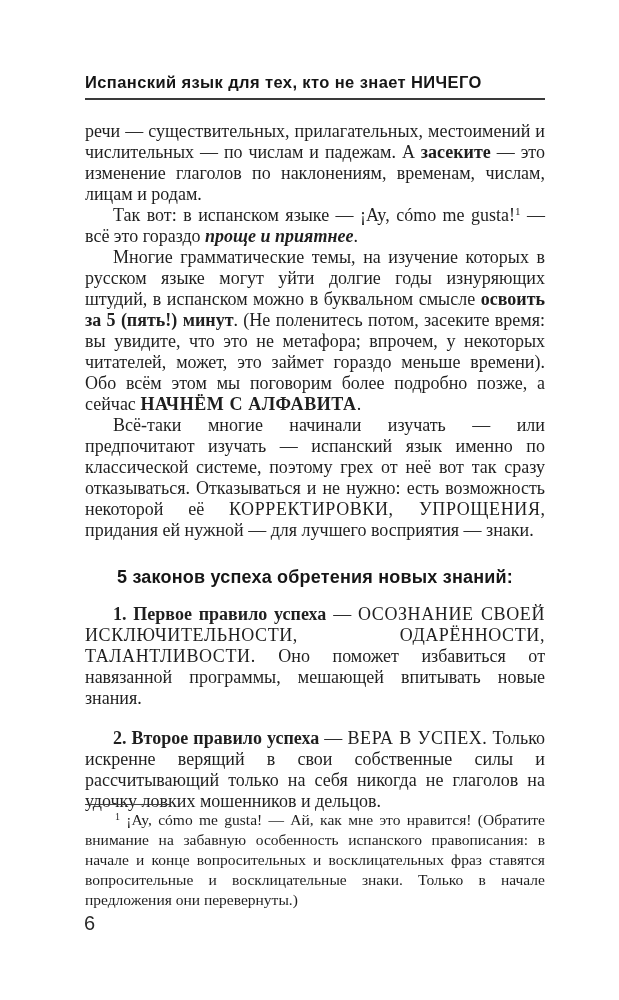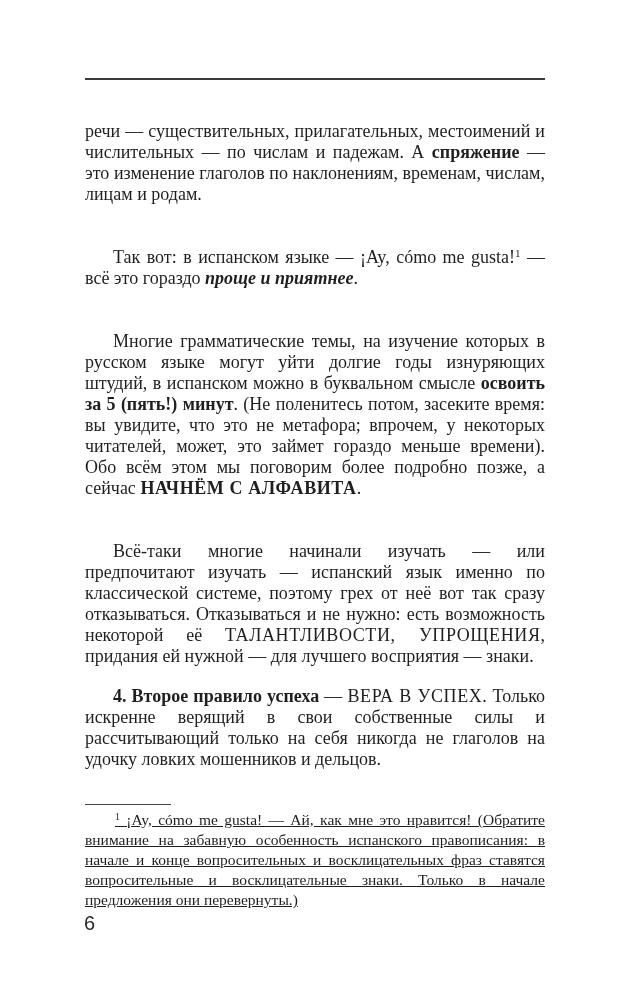--- a/index.html
+++ b/index.html
@@ -45,21 +45,21 @@
     top: 121px;
     width: 460px;
   }
   p.para {
     margin: 0;
     font-size: 18px;
     line-height: 21px;
     text-align: justify;
     color: #1f1f1f;
   }
-  p.para.indent { text-indent: 28px; margin-top: 42px; }
+  p.para.indent { text-indent: 28px; }
   p.para.spaced { margin-top: 19px; }
   .b { font-weight: bold; }
   .i { font-style: italic; }
   .caps { letter-spacing: 0.6px; }
   .sup {
     font-size: 11px;
     vertical-align: 6px;
     line-height: 0;
   }
   .section-heading {
@@ -71,21 +71,20 @@
     text-align: center;
     color: #161616;
     margin: 25px 0 16px 0;
   }
   
   .footnote {
     position: absolute;
     left: 85px;
     top: 804px;
     width: 460px;
-    text-decoration: underline;
   }
   .footnote-rule {
     border: none;
     border-top: 1.5px solid #444444;
     width: 86px;
     margin: 0 0 5px 0;
   }
   .footnote-text {
     margin: 0;
     font-size: 15.5px;
@@ -107,29 +106,32 @@
     font-size: 20px;
     color: #2a2a2a;
   }
 </style>
 </head>
 <body>
 
 <div class="page">
 
   <div class="running-header">
+    <div class="header-title">Испанский язык для тех, кто не знает НИЧЕГО</div>
     <hr class="header-rule">
   </div>
 
   <div class="body-content">
-      <p class="para"><span>речи — существительных, прилагательных, местоимений и числительных — по числам и падежам. А </span><span class="b">спряжение</span><span> — это изменение глаголов по наклонениям, временам, числам, лицам и родам.</span></p>
+      <p class="para"><span>речи — существительных, прилагательных, местоимений и числительных — по числам и падежам. А </span><span class="b">засеките</span><span> — это изменение глаголов по наклонениям, временам, числам, лицам и родам.</span></p>
       <p class="para indent"><span>Так вот: в испанском языке — ¡Ay, cómo me gusta!</span><span class="sup">1</span><span> — всё это гораздо </span><span class="b i">проще и приятнее</span><span>.</span></p>
       <p class="para indent"><span>Многие грамматические темы, на изучение которых в русском языке могут уйти долгие годы изнуряющих штудий, в испанском можно в буквальном смысле </span><span class="b">освоить за 5 (пять!) минут</span><span>. (Не поленитесь потом, засеките время: вы увидите, что это не метафора; впрочем, у некоторых читателей, может, это займет гораздо меньше времени). Обо всём этом мы поговорим более подробно позже, а сейчас </span><span class="b caps">НАЧНЁМ С АЛФАВИТА</span><span>.</span></p>
-      <p class="para indent"><span>Всё-таки многие начинали изучать — или предпочитают изучать — испанский язык именно по классической системе, поэтому грех от неё вот так сразу отказываться. Отказываться и не нужно: есть возможность некоторой её </span><span class="caps">ТАЛАНТЛИВОСТИ, УПРОЩЕНИЯ</span><span>, придания ей нужной — для лучшего восприятия — знаки.</span></p>
-      <p class="para indent spaced"><span class="b">4. Второе правило успеха</span><span> — </span><span class="caps">ВЕРА В УСПЕХ.</span><span> Только искренне верящий в свои собственные силы и рассчитывающий только на себя никогда не глаголов на удочку ловких мошенников и дельцов.</span></p>
+      <p class="para indent"><span>Всё-таки многие начинали изучать — или предпочитают изучать — испанский язык именно по классической системе, поэтому грех от неё вот так сразу отказываться. Отказываться и не нужно: есть возможность некоторой её </span><span class="caps">КОРРЕКТИРОВКИ, УПРОЩЕНИЯ</span><span>, придания ей нужной — для лучшего восприятия — знаки.</span></p>
+      <div class="section-heading">5 законов успеха обретения новых знаний:</div>
+      <p class="para indent"><span class="b">1. Первое правило успеха</span><span> — </span><span class="caps">ОСОЗНАНИЕ СВОЕЙ ИСКЛЮЧИТЕЛЬНОСТИ, ОДАРЁННОСТИ, ТАЛАНТЛИВОСТИ.</span><span> Оно поможет избавиться от навязанной программы, мешающей впитывать новые знания.</span></p>
+      <p class="para indent spaced"><span class="b">2. Второе правило успеха</span><span> — </span><span class="caps">ВЕРА В УСПЕХ.</span><span> Только искренне верящий в свои собственные силы и рассчитывающий только на себя никогда не глаголов на удочку ловких мошенников и дельцов.</span></p>
     </div>
 
   <div class="footnote">
     <hr class="footnote-rule">
     <p class="footnote-text"><span class="sup">1</span><span> ¡Ay, cómo me gusta! — Ай, как мне это нравится! (Обратите внимание на забавную особенность испанского правописания: в начале и конце вопросительных и восклицательных фраз ставятся вопросительные и восклицательные знаки. Только в начале предложения они перевернуты.)</span></p>
   </div>
 
   <div class="page-number">6</div>
 
 </div>

